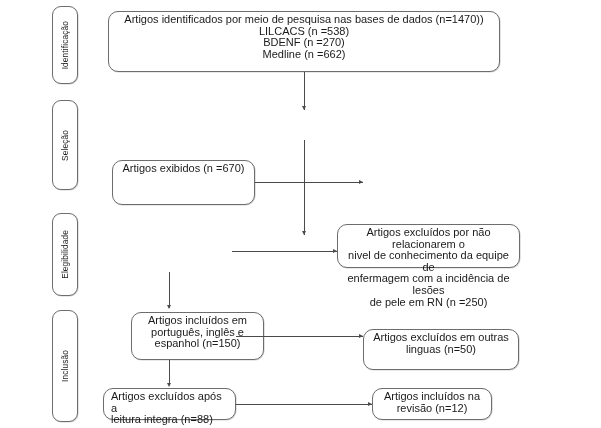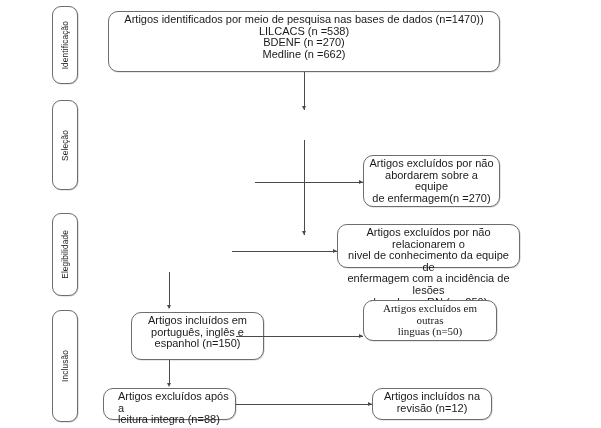--- a/index.html
+++ b/index.html
@@ -33,21 +33,21 @@
     padding: 2px 5px;
     box-shadow: 0.6px 0.6px 0 rgba(120,120,120,0.35);
   }
   .box .txt {
     display: block;
     white-space: pre-line;
   }
   .box.left-text {
     justify-content: flex-start;
     text-align: left;
-    padding-left: 14px;
+    padding-left: 7px;
   }
 
   
   .stage {
     position: absolute;
     box-sizing: border-box;
     border: 1px solid #6d6d6d;
     border-radius: 9px;
     background: #ffffff;
     box-shadow: 0.6px 0.6px 0 rgba(120,120,120,0.35);
@@ -119,29 +119,27 @@
 Medline (n =662)</span>
   </div>
 
   <div class="vline" style="left:304px; top:72px; height:38px;"></div>
   <div class="arrow-down" style="left:301.5px; top:106px;"></div>
 
 
   <div class="vline" style="left:304px; top:140px; height:95px;"></div>
   <div class="arrow-down" style="left:301.5px; top:231px;"></div>
 
+  <div class="box" style="left:112px; top:160px; width:143px; height:45px;">
+    <span class="txt">Artigos exibidos (n =670)</span>
+  </div>
 
   <div class="hline" style="left:255px; top:182px; width:108px;"></div>
   <div class="arrow-right" style="left:359px; top:179.5px;"></div>
 
-  <div class="box" style="left:363px; top:155px; width:137px; height:52px;">
-    <span class="txt">Artigos excluídos por não
-abordarem sobre a equipe
-de enfermagem(n =270)</span>
-  </div>
 
 
   <div class="hline" style="left:232px; top:251px; width:105px;"></div>
   <div class="arrow-right" style="left:333px; top:248.5px;"></div>
 
   <div class="box" style="left:337px; top:224px; width:183px; height:44px;">
     <span class="txt">Artigos excluídos por não relacionarem o
 nivel de conhecimento da equipe de
 enfermagem com a incidência de lesões
 de pele em RN (n =250)</span>
@@ -152,21 +150,21 @@
 
   <div class="box" style="left:103px; top:312px; width:133px; height:48px;margin-left:28px;">
     <span class="txt">Artigos  incluídos em
 português, inglês e
 espanhol (n=150)</span>
   </div>
 
   <div class="hline" style="left:236px; top:336px; width:127px;"></div>
   <div class="arrow-right" style="left:359px; top:333.5px;"></div>
 
-  <div class="box" style="left:363px; top:300px; width:134px; height:41px;font-family:Liberation Serif, serif;">
+  <div class="box" style="left:363px; top:329px; width:156px; height:41px;">
     <span class="txt">Artigos excluídos em outras
 linguas (n=50)</span>
   </div>
 
   <div class="vline" style="left:169px; top:360px; height:24px;"></div>
   <div class="arrow-down" style="left:166.5px; top:383px;"></div>
 
   <div class="box left-text" style="left:103px; top:388px; width:133px; height:32px;">
     <span class="txt">Artigos excluídos após a
 leitura integra (n=88)</span>

